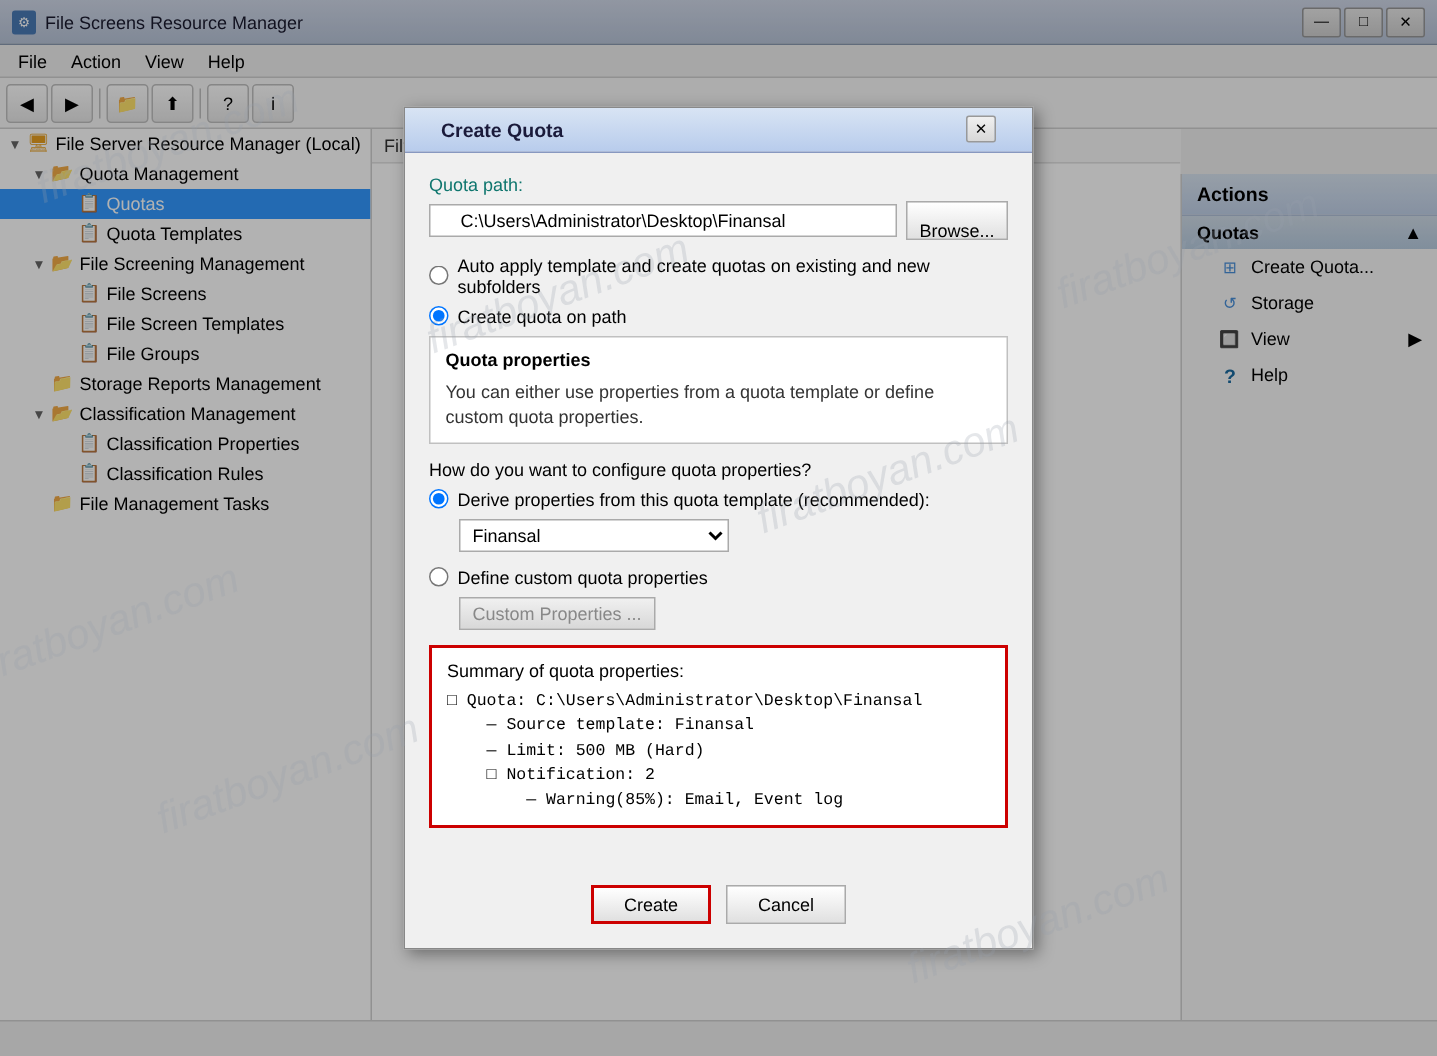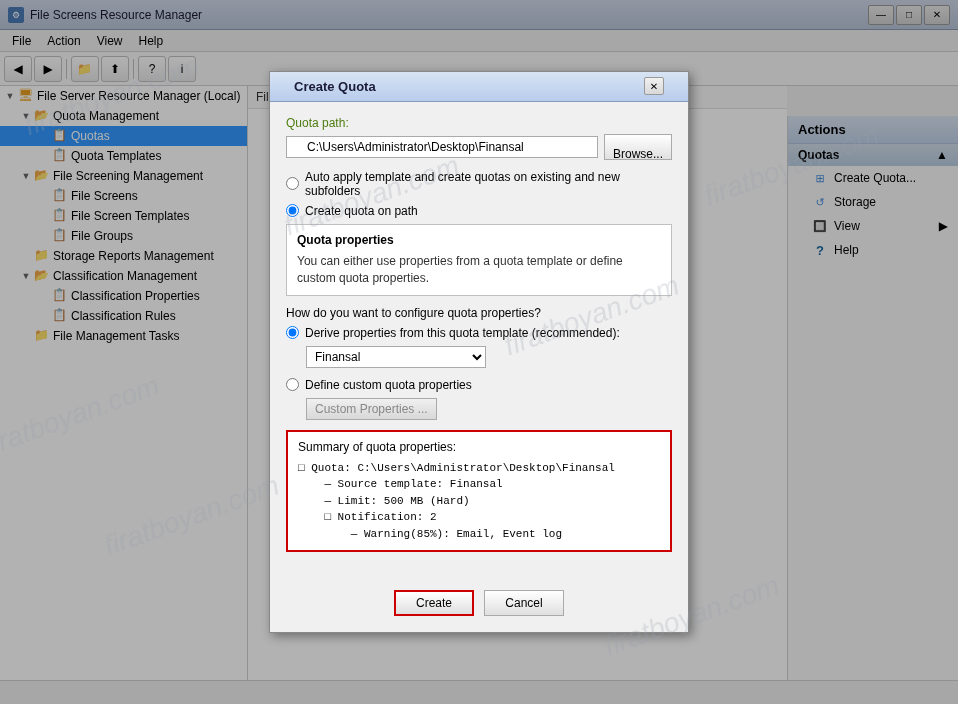--- a/index.html
+++ b/index.html
@@ -259,21 +259,21 @@
       align-items: center;
       justify-content: center;
       cursor: pointer;
       font-size: 10px;
     }
     .modal-body {
       padding: 14px 16px;
     }
     .form-label {
       font-size: 12px;
-      color: #4d7c0f;
+      color: #0f766e;
       margin-bottom: 4px;
       display: block;
     }
     .form-row {
       display: flex;
       align-items: center;
       gap: 6px;
       margin-bottom: 10px;
     }
     .form-input {

